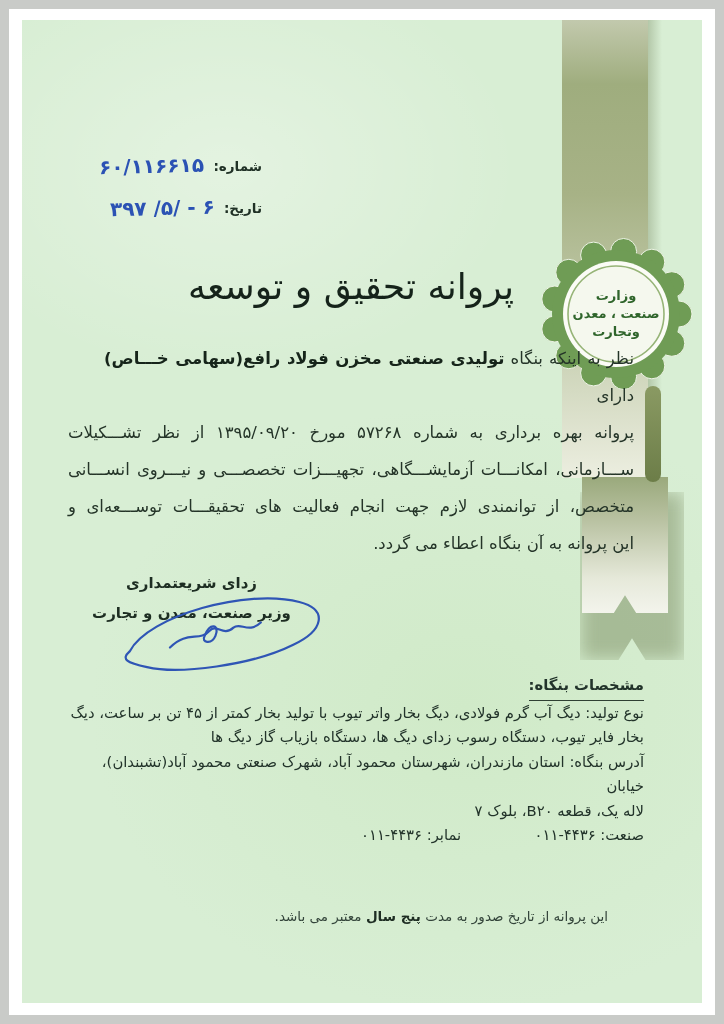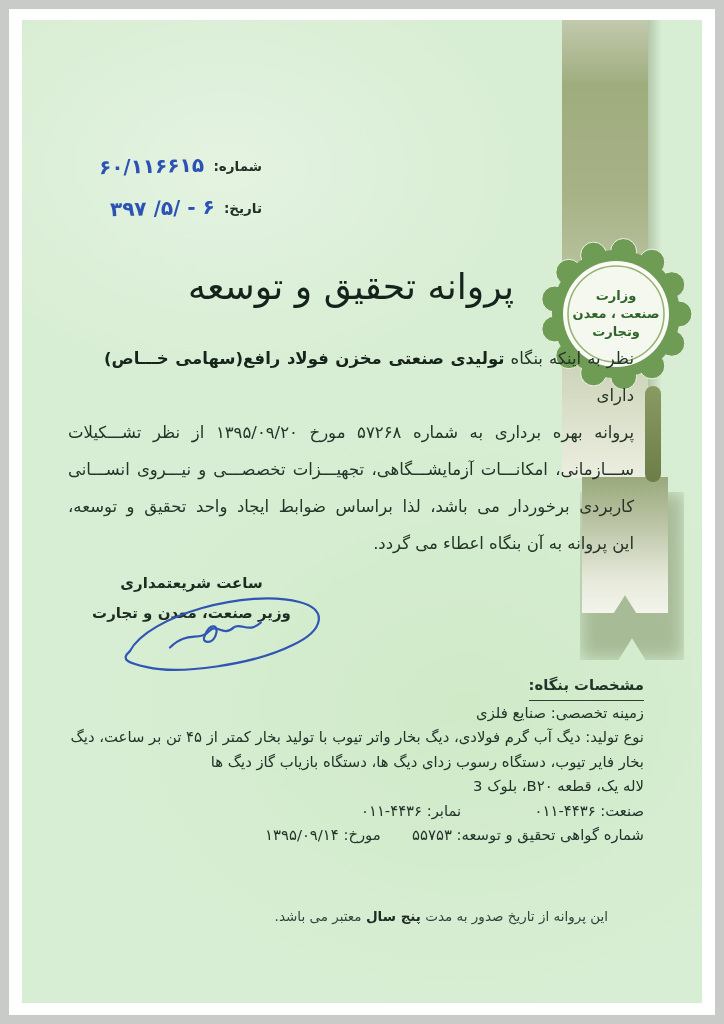--- a/index.html
+++ b/index.html
@@ -125,55 +125,48 @@
         </div>
       </div>
 
 
       <div class="title">پروانه تحقیق و توسعه</div>
 
       <div class="body-text">
         <div class="just"><span>نظر به اینکه بنگاه </span><b>تولیدی صنعتی مخزن فولاد رافع(سهامی خـــاص)</b><span> دارای</span></div>
         <div class="just">پروانه بهره برداری به شماره ۵۷۲۶۸ مورخ ۱۳۹۵/۰۹/۲۰ از نظر تشـــکیلات</div>
         <div class="just">ســـازمانی، امکانـــات آزمایشـــگاهی، تجهیـــزات تخصصـــی و نیـــروی انســـانی</div>
-        <div class="just">کاربردی برخوردار می باشد، لذا براساس ضوابط ایجاد واحد تحقیق و توسعه،</div>
+        <div class="just">متخصص، از توانمندی لازم جهت انجام فعالیت های تحقیقـــات توســـعه‌ای و</div>
         <div class="rightline">این پروانه به آن بنگاه اعطاء می گردد.</div>
       </div>
 
       <div class="signature">
-        <div>ساعت شریعتمداری</div>
+        <div>زدای شریعتمداری</div>
         <div>وزیر صنعت، معدن و تجارت</div>
       </div>
       <svg class="sig-scribble" width="225" height="92" viewBox="0 0 240 100">
         <g fill="none" stroke="#2f55b5" stroke-width="2.4" stroke-linecap="round">
           <path d="M18 68 C40 30 150 6 205 24 C236 34 230 56 196 70 C150 90 70 96 36 86 C14 80 8 76 18 68 Z"></path>
           <path d="M62 66 C82 48 94 62 106 50 C114 42 120 58 132 48 C140 42 148 56 162 44"></path>
           <path d="M100 56 C106 40 118 44 112 56 C107 66 96 62 100 56"></path>
         </g>
       </svg>
 
       <div class="details">
         <div class="d-head"><span>مشخصات بنگاه:</span></div>
-        <div class="d-right">زمینه تخصصی: صنایع فلزی</div>
         <div class="d-right">نوع تولید: دیگ آب گرم فولادی، دیگ بخار واتر تیوب با تولید بخار کمتر از ۴۵ تن بر ساعت، دیگ</div>
         <div class="d-center">بخار فایر تیوب، دستگاه رسوب زدای دیگ ها، دستگاه بازیاب گاز دیگ ها</div>
-        <div class="d-center">لاله یک، قطعه B۲۰، بلوک 3</div>
+        <div class="d-right">آدرس بنگاه: استان مازندران، شهرستان محمود آباد، شهرک صنعتی محمود آباد(تشبندان)، خیابان</div>
+        <div class="d-center">لاله یک، قطعه B۲۰، بلوک ۷</div>
         <div class="d-center">
           <span>صنعت:</span>
           <span class="num">۰۱۱-۴۴۳۶</span>
           <span class="gap-wide"></span>
           <span>نمابر:</span>
           <span class="num">۰۱۱-۴۴۳۶</span>
-        </div>
-        <div class="d-center">
-          <span>شماره گواهی تحقیق و توسعه:</span>
-          <span>۵۵۷۵۳</span>
-          <span class="gap-small"></span>
-          <span>مورخ:</span>
-          <span>۱۳۹۵/۰۹/۱۴</span>
         </div>
       </div>
 
       <div class="footnote"><span>این پروانه از تاریخ صدور به مدت </span><b>پنج سال</b><span> معتبر می باشد.</span></div>
 
     </div>
   </div>
 </div>
 
 </body></html>

